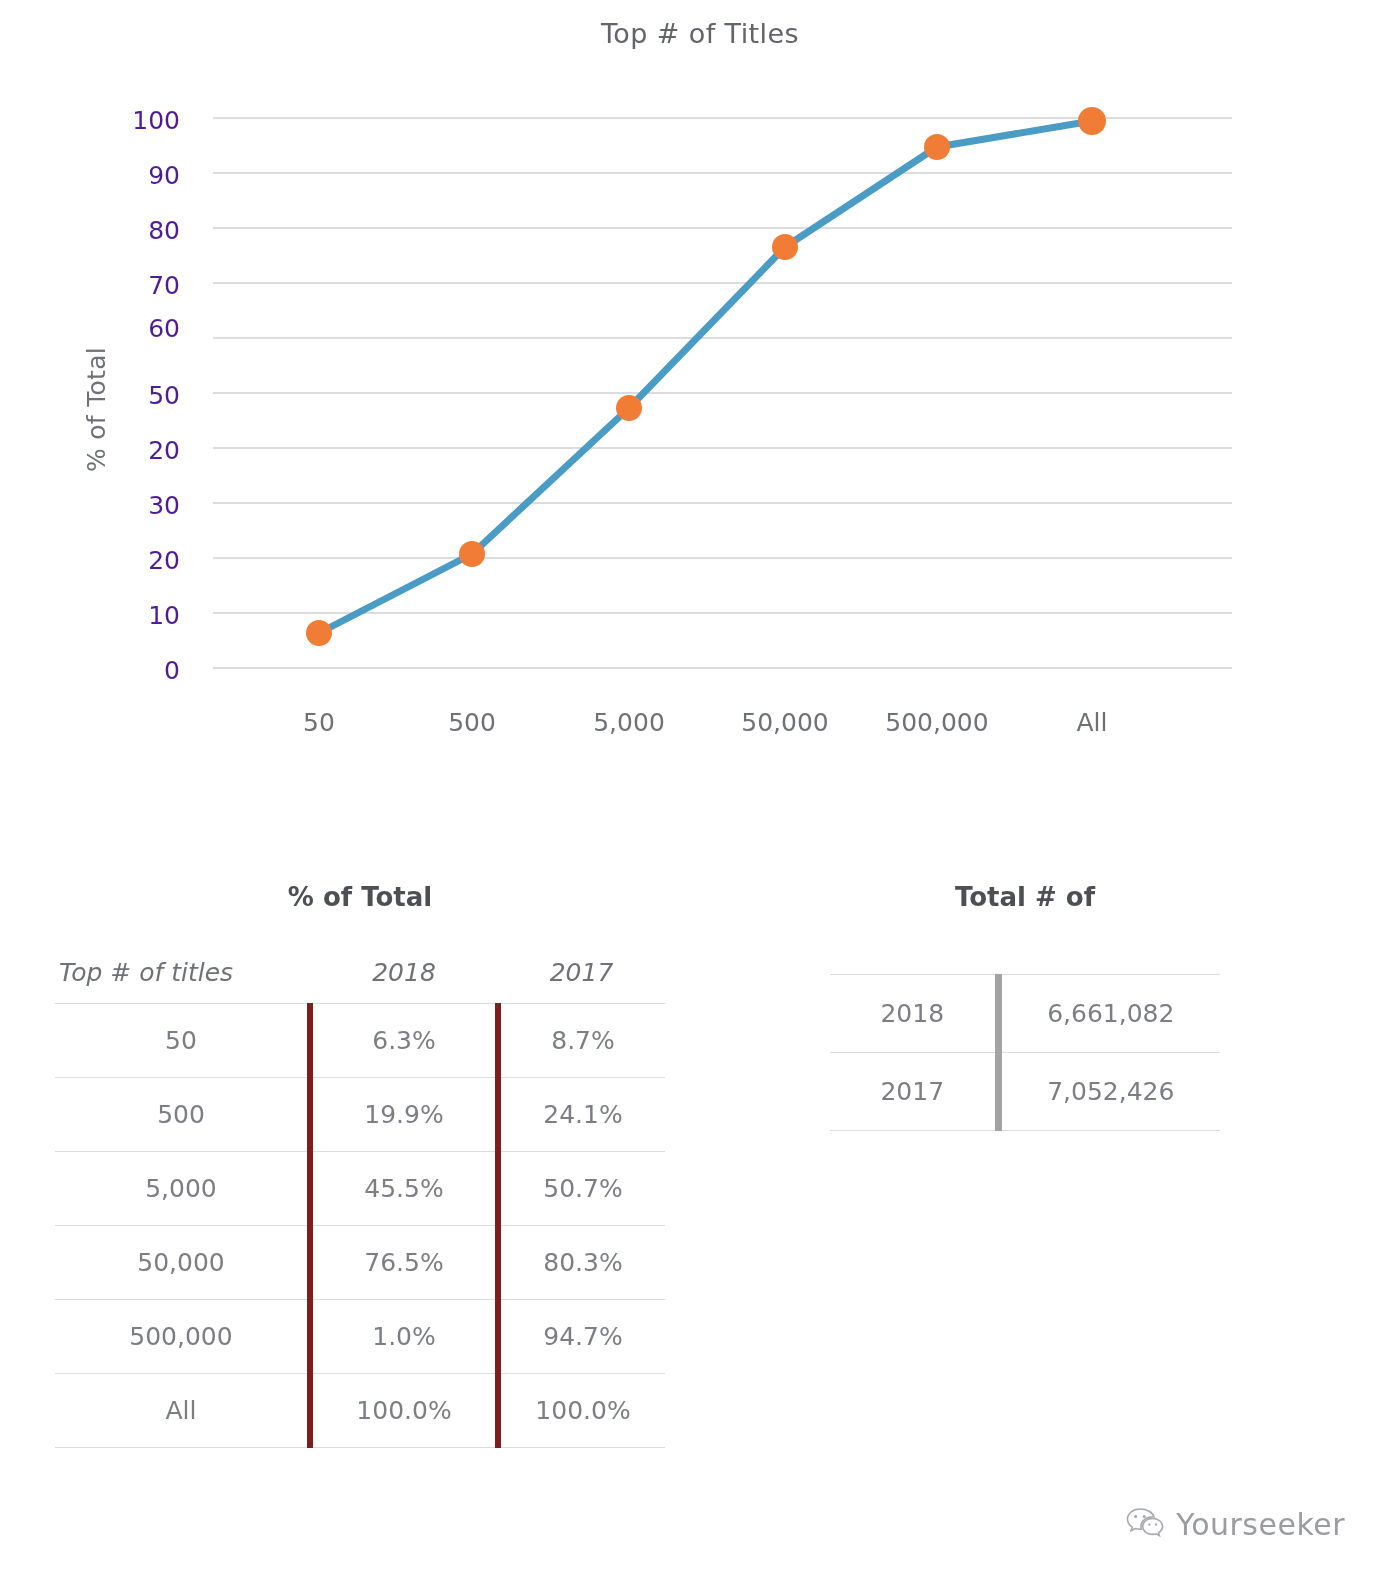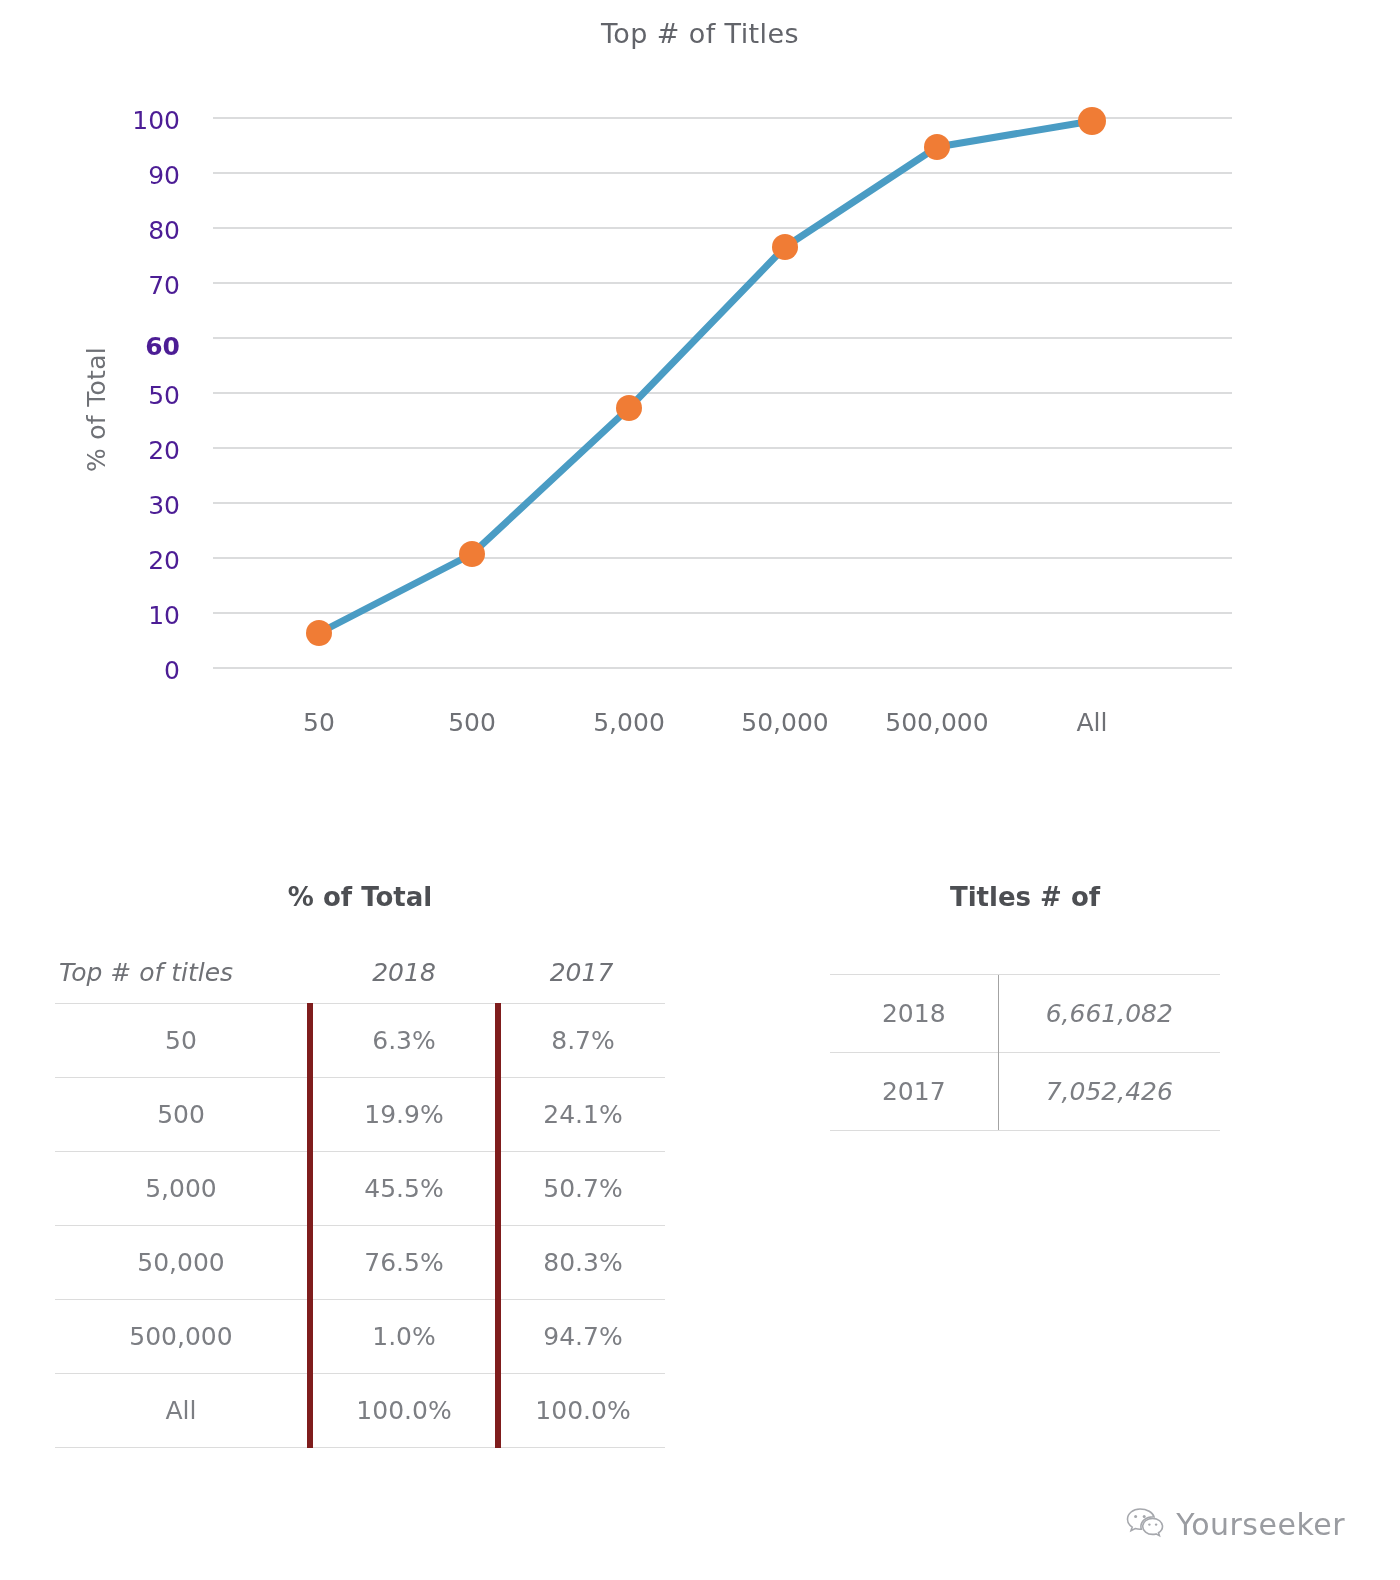--- a/index.html
+++ b/index.html
@@ -143,21 +143,21 @@
   #total-table {
     width: 390px;
     margin-top: 58px;
   }
   #total-table td {
     text-align: center;
     padding: 24px 0;
     border-top: 1px solid #dcdcdc;
   }
   #total-table tr:last-child td { border-bottom: 1px solid #dcdcdc; }
-  #total-table td.cell-sep { border-left: 1px solid #a3a3a3; font-style: italic; }
+  #total-table td.cell-sep { border-left: 7px solid #a3a3a3; }
   #total-table col.t1 { width: 168px; }
   #total-table col.t2 { width: 222px; }
 
   
   #watermark {
     position: absolute;
     right: 55px;
     bottom: 38px;
     display: flex;
     align-items: center;
@@ -177,21 +177,21 @@
   <div id="chart-title">Top # of Titles</div>
 
   <div id="plot-wrap">
 
     <div id="y-axis-label">% of Total</div>
 
     <div class="y-tick" style="left:90px; top:108px;">100</div>
     <div class="y-tick" style="left:90px; top:163px;">90</div>
     <div class="y-tick" style="left:90px; top:218px;">80</div>
     <div class="y-tick" style="left:90px; top:273px;">70</div>
-    <div class="y-tick" style="left:90px; top:334px;font-weight:bold;">60</div>
+    <div class="y-tick" style="left:90px; top:316px;">60</div>
     <div class="y-tick" style="left:90px; top:383px;">50</div>
     <div class="y-tick" style="left:90px; top:438px;">20</div>
     <div class="y-tick" style="left:90px; top:493px;">30</div>
     <div class="y-tick" style="left:90px; top:548px;">20</div>
     <div class="y-tick" style="left:90px; top:603px;">10</div>
     <div class="y-tick" style="left:90px; top:658px;">0</div>
 
     <svg id="svg-plot" width="1400" height="790" viewBox="0 0 1400 790">
 
       <g stroke="#cfd0d2" stroke-width="1.4">
@@ -278,21 +278,21 @@
           <td>All</td>
           <td class="cell-sep">100.0%</td>
           <td class="cell-sep">100.0%</td>
         </tr>
       </tbody>
     </table>
   </div>
 
   <div id="total-table-block">
     <div class="tbl-title" id="total-table-title">
-      <div>Titles # of</div>
+      <div>Total # of</div>
     </div>
 
     <table class="data" id="total-table">
       <colgroup>
           <col class="t1">
           <col class="t2">
         </colgroup>
       <tbody>
         <tr>
           <td>2018</td>

